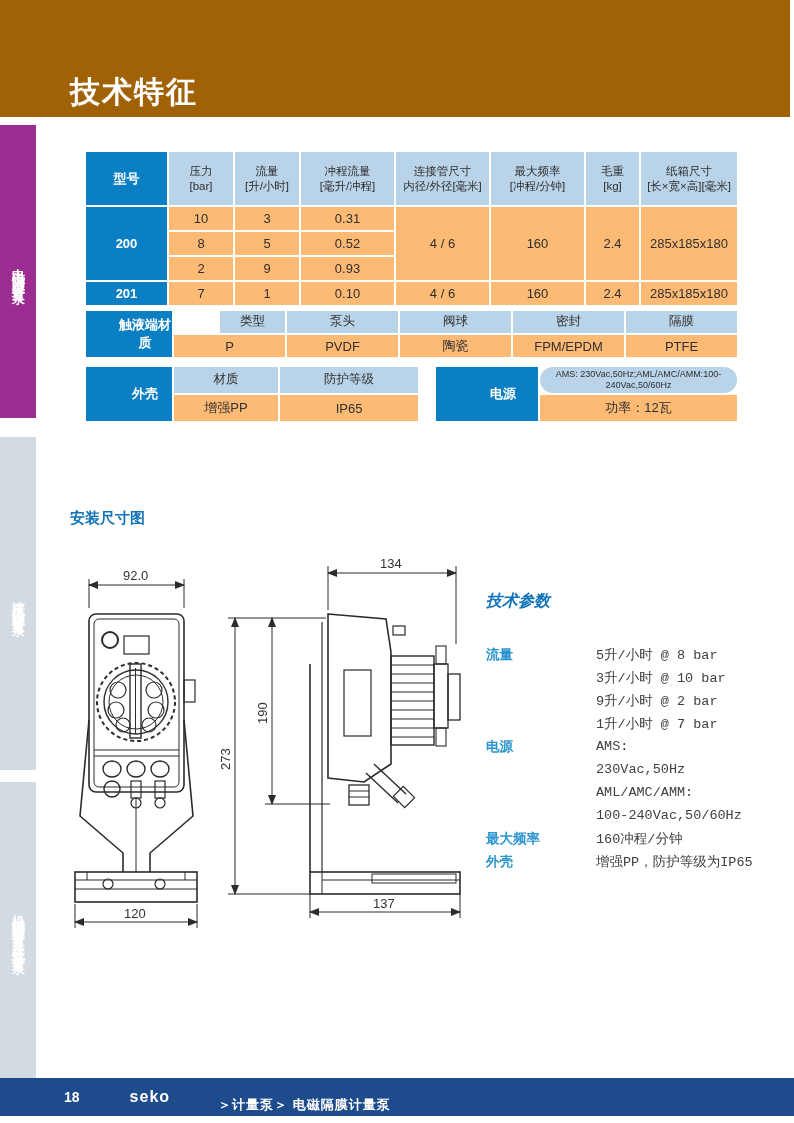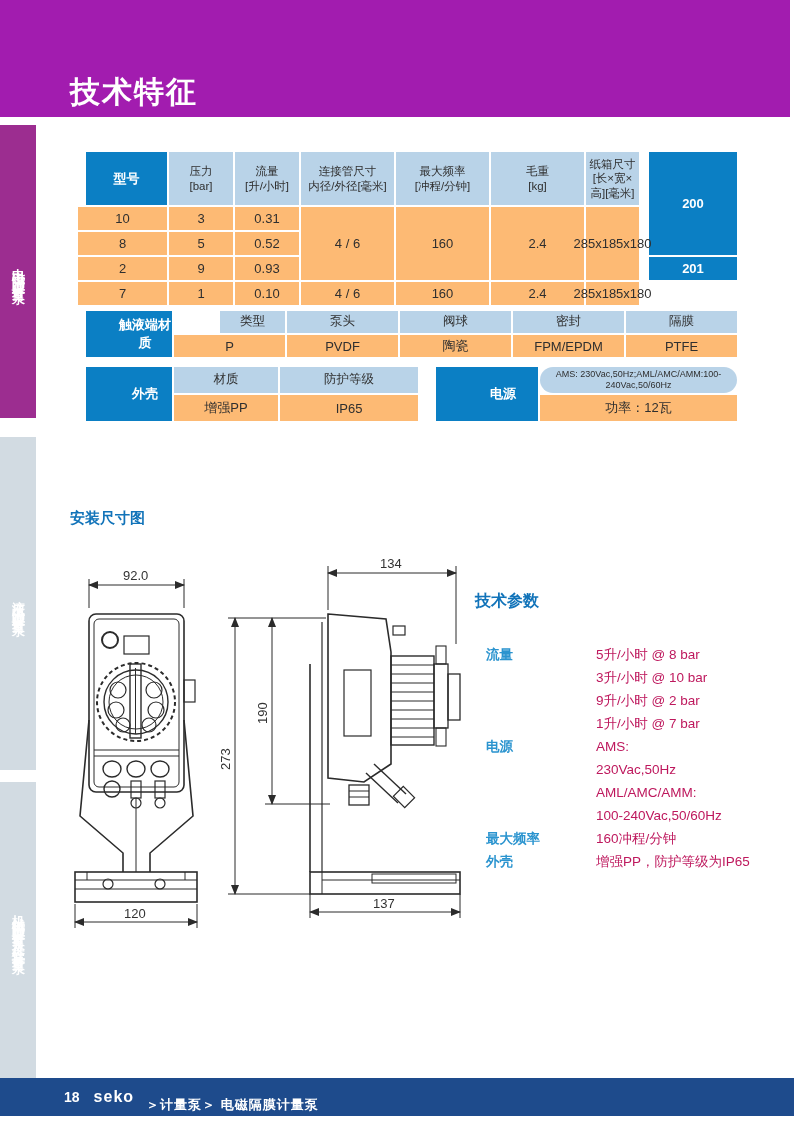--- a/index.html
+++ b/index.html
@@ -1,20 +1,20 @@
 <!DOCTYPE html>
 <html><head>
 <meta charset="utf-8">
 <style>
   * { margin:0; padding:0; box-sizing:border-box; }
   body { background:#ffffff; font-family:"Liberation Sans","DejaVu Sans",sans-serif; }
   #page { position:relative; width:794px; height:1123px; background:#ffffff; overflow:hidden; }
 
   
-  .header-band { position:absolute; left:0; top:0; width:790px; height:117px; background:#a21caf; }
+  .header-band { position:absolute; left:0; top:0; width:790px; height:117px; background:#a16207; }
   .page-title { position:absolute; left:70px; top:72px; color:#ffffff; font-size:30px; font-weight:bold; letter-spacing:2px; }
 
   
   .side-seg { position:absolute; left:0; width:36px; display:flex; align-items:center; justify-content:center; }
   .side-seg span { writing-mode:vertical-rl; text-orientation:upright; color:#ffffff; font-size:13px; letter-spacing:4px; font-weight:bold; }
   .seg-1 { top:125px; height:293px; background:#9c2d90; }
   .seg-2 { top:437px; height:333px; background:#d2dbe2; }
   .seg-3 { top:782px; height:296px; background:#d2dbe2; }
 
   
@@ -34,35 +34,35 @@
   .power-table { position:absolute; left:428px; top:367px;
     grid-template-columns:110px 197px; grid-template-rows:26px 26px; }
   .power-table .small { font-size:9px;border-radius:13px; }
 
   .span3 { grid-row:span 3; }
   .span2r { grid-row:span 2;padding-left:32px; }
 
   
   .sec-heading { position:absolute; color:#1173b9; font-weight:bold; }
   .h-install { left:70px; top:509px; font-size:15px; }
-  .h-params { left:475px; top:591px; font-size:16px; }
+  .h-params { left:486px; top:591px; font-size:16px;font-style:italic; }
 
   
   .params-list { position:absolute; left:486px; top:643px; width:290px; }
   .param-row { display:flex; height:23px; align-items:center; }
   .param-label { width:110px; color:#2b94cf; font-weight:bold; font-size:13.5px; flex-shrink:0; }
-  .param-value { color:#be185d; font-size:13.5px; white-space:nowrap; }
+  .param-value { color:#404040; font-size:13.5px; white-space:nowrap;font-family:Liberation Mono, monospace; }
 
   
   .drawing-wrap { position:absolute; left:60px; top:552px; width:420px; height:390px; }
   svg text { font-family:"Liberation Sans","DejaVu Sans",sans-serif; }
 
   
   .footer-band { position:absolute; left:0; top:1078px; width:794px; height:38px; background:#1e4b8c;
-    display:flex; align-items:center; color:#ffffff; padding-left:64px; }
+    display:flex; align-items:center; color:#ffffff; padding-left:64px;gap:36px; }
   .footer-band .pgnum { font-weight:bold; font-size:14px; margin-right:14px; }
   .footer-band .brand { font-weight:bold; font-size:16px; letter-spacing:1px; margin-right:12px; }
   .footer-band .crumbs { font-size:13px; font-weight:bold; letter-spacing:1px;margin-top:16px; }
 </style>
 </head>
 <body>
 
 <div id="page">
 
   <div class="header-band">
@@ -83,20 +83,24 @@
     <div class="cell blue">
         <span>型号</span>
       </div>
     <div class="cell hdr">
         <span>压力</span>
         <span>[bar]</span>
       </div>
     <div class="cell hdr">
         <span>流量</span>
         <span>[升/小时]</span>
+      </div>
+    <div class="cell hdr">
+        <span>冲程流量</span>
+        <span>[毫升/冲程]</span>
       </div>
     <div class="cell hdr">
         <span>连接管尺寸</span>
         <span>内径/外径[毫米]</span>
       </div>
     <div class="cell hdr">
         <span>最大频率</span>
         <span>[冲程/分钟]</span>
       </div>
     <div class="cell hdr">

